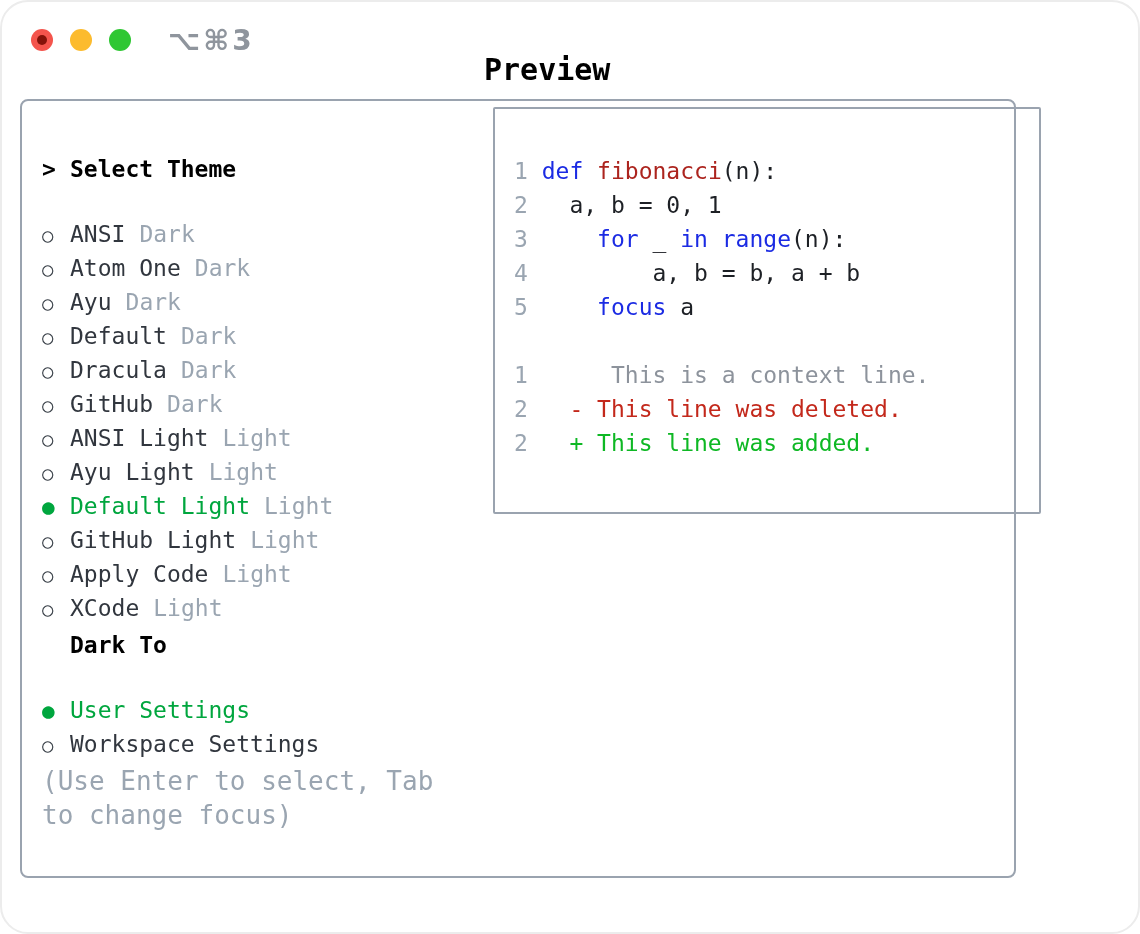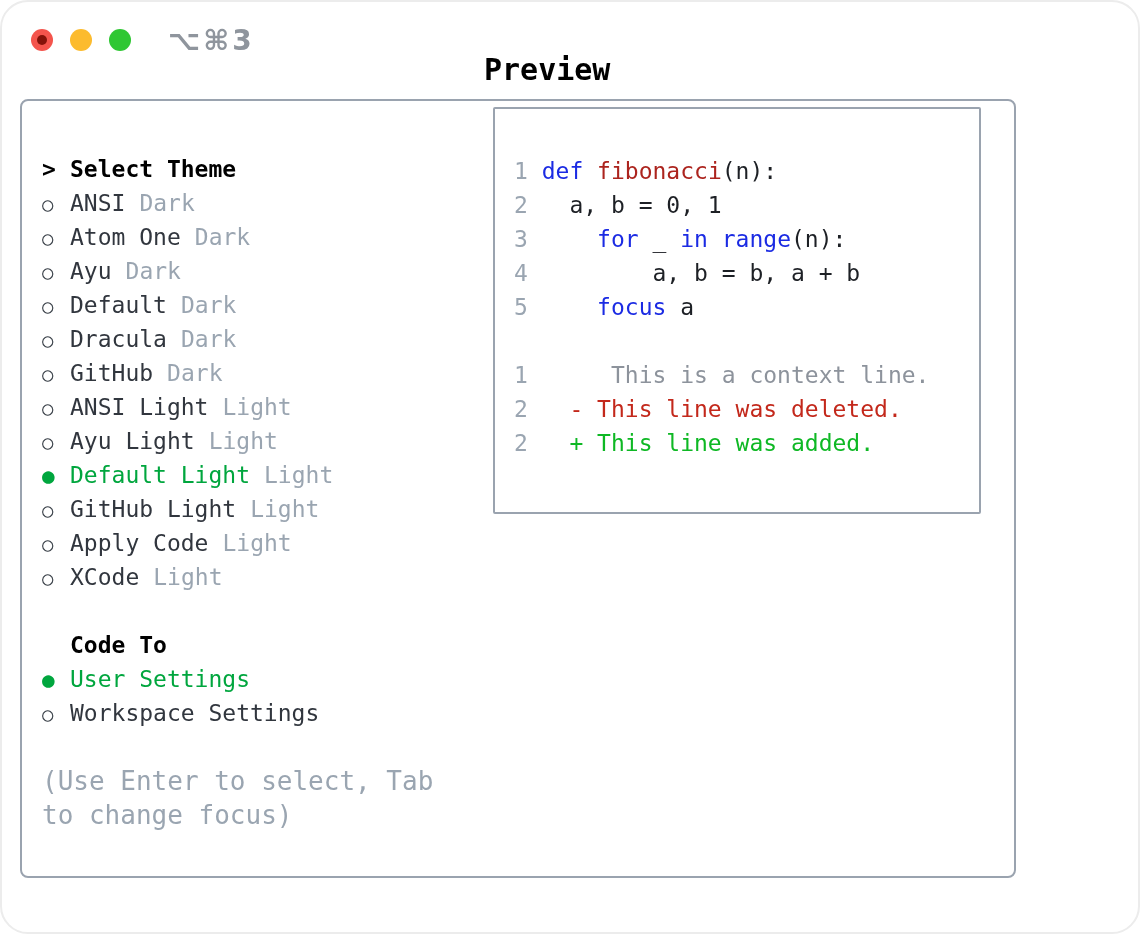--- a/index.html
+++ b/index.html
@@ -50,36 +50,36 @@
   
   .list{
     position:absolute;left:20px;top:51px;
     font-size:23px;line-height:34px;color:var(--text-dark);
   }
   .row{display:flex;height:34px;white-space:pre;align-items:baseline;line-height:34px;}
   .row .marker{display:inline-block;width:28px;flex:0 0 28px;}
   .row.heading{font-weight:700;color:#000;}
   .row .marker.radio{font-size:19px;color:#3A4149;}
   .row .marker.radio.on{color:var(--accent-green);font-size:21px;}
-  .row .name{color:var(--text-dark);}
+  .row .name{color:var(--text-dark);margin-top:31px;}
   .row.selected .name{color:var(--accent-green);}
   .row .tag{color:var(--muted-gray);margin-left:14px;text-align:center;}
   .row.applyhead{font-weight:600;color:#000;}
   .spacer{height:34px;}
   .hint{
     width:420px;margin-top:0;
     color:var(--muted-gray);font-size:26px;line-height:34px;
   }
   
   .preview-title{
     position:absolute;left:482px;top:51px;
     font-size:30px;line-height:34px;font-weight:700;color:#000;
   }
   .preview-box{
-    position:absolute;left:491px;top:105px;width:488px;height:407px;
+    position:absolute;left:491px;top:105px;width:548px;height:407px;
     border:2px solid var(--border-gray);border-radius:2px;
     padding:45px 0 0 19px;
     font-size:23px;line-height:34px;
     overflow:hidden;
   }
   .pline{white-space:pre;height:34px;}
   .pline .num{color:var(--muted-gray);}
   .tok-kw{color:var(--keyword-blue);}
   .tok-fn{color:var(--function-red);}
   .tok-pl{color:#1d2025;}
@@ -119,21 +119,21 @@
           <div class="row selected"><span class="marker radio on">●</span><span class="name">Default Light</span><span class="tag">Light</span></div>
           <div class="row"><span class="marker radio">○</span><span class="name">GitHub Light</span><span class="tag">Light</span></div>
           <div class="row"><span class="marker radio">○</span><span class="name">Apply Code</span><span class="tag">Light</span></div>
           <div class="row"><span class="marker radio">○</span><span class="name">XCode</span><span class="tag">Light</span></div>
         </div>
 
       <div class="spacer"></div>
 
       <div class="row applyhead">
         <span class="marker"></span>
-        <span>Code To</span>
+        <span>Dark To</span>
       </div>
 
       <div id="apply-items">
           <div class="row selected"><span class="marker radio on">●</span><span class="name">User Settings</span></div>
           <div class="row"><span class="marker radio">○</span><span class="name">Workspace Settings</span></div>
         </div>
 
       <div class="spacer"></div>
 
       <div class="hint">(Use Enter to select, Tab to change focus)</div>

